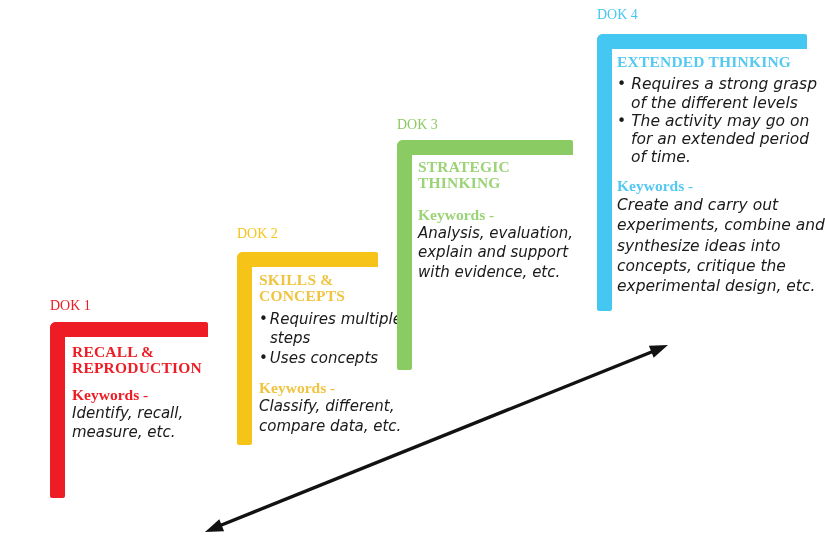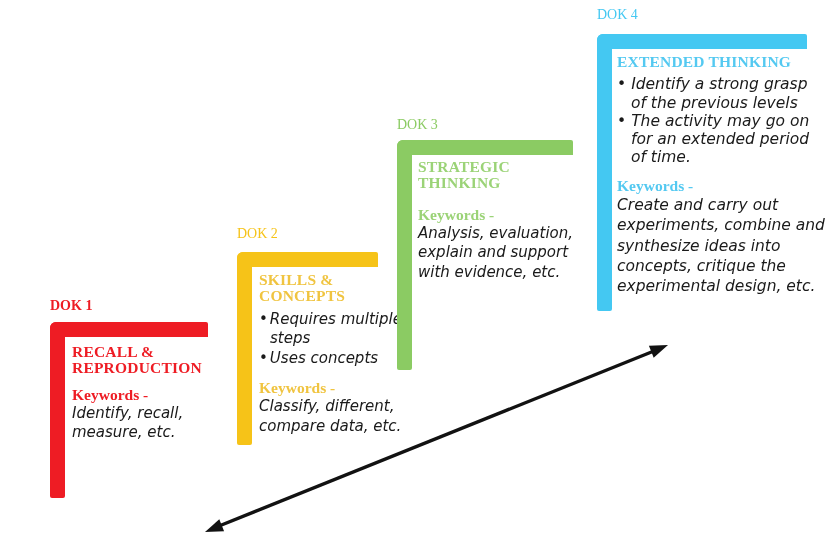--- a/index.html
+++ b/index.html
@@ -71,21 +71,21 @@
   }
   .kw-text {
     font-style: italic;
     font-size: 15px;
     line-height: 1.3;
     color: #1a1a1a;
   }
 
   
   .l1 { left: 50px;  top: 298px; }
-  .l1 .title { width: 158px; font-weight: bold; }
+  .l1 .title { width: 158px; }
   .l1 .bar-h { left: 0; top: 24px; width: 158px; }
   .l1 .bar-v { left: 0; top: 24px; height: 176px; }
   .l1 .content { left: 22px; top: 46px; width: 142px; }
 
   .l2 { left: 237px; top: 226px; }
   .l2 .title { width: 141px; }
   .l2 .bar-h { left: 0; top: 26px; width: 141px; }
   .l2 .bar-v { left: 0; top: 26px; height: 193px; }
   .l2 .content { left: 22px; top: 46px; width: 152px; }
   .l2 .kw-label { margin-top: 11px; }
@@ -171,21 +171,21 @@
 
   <div class="lvl l4" style="--c: #44c8f2; --hc: #54c9f1;">
     <div class="title">DOK 4</div>
     <div class="bar-h"></div>
     <div class="bar-v"></div>
     <div class="content">
       <div class="heading">
         <div>EXTENDED THINKING</div>
       </div>
       <ul class="bullets">
-        <li>Identify a strong grasp of the previous levels</li>
+        <li>Requires a strong grasp of the different levels</li>
         <li>The activity may go on for an extended period of time.</li>
       </ul>
       <div class="kw-label">Keywords -</div>
       <div class="kw-text">Create and carry out experiments, combine and synthesize ideas into concepts, critique the experimental design, etc.</div>
     </div>
   </div>
 
   <svg class="arrow-svg" viewBox="0 0 825 551" xmlns="http://www.w3.org/2000/svg">
     <line x1="219" y1="526" x2="654" y2="351" stroke-width="3.4" stroke="#121212"></line>
     <polygon points="668,345 653.7,357.8 648.9,345.7" fill="#121212"></polygon>

